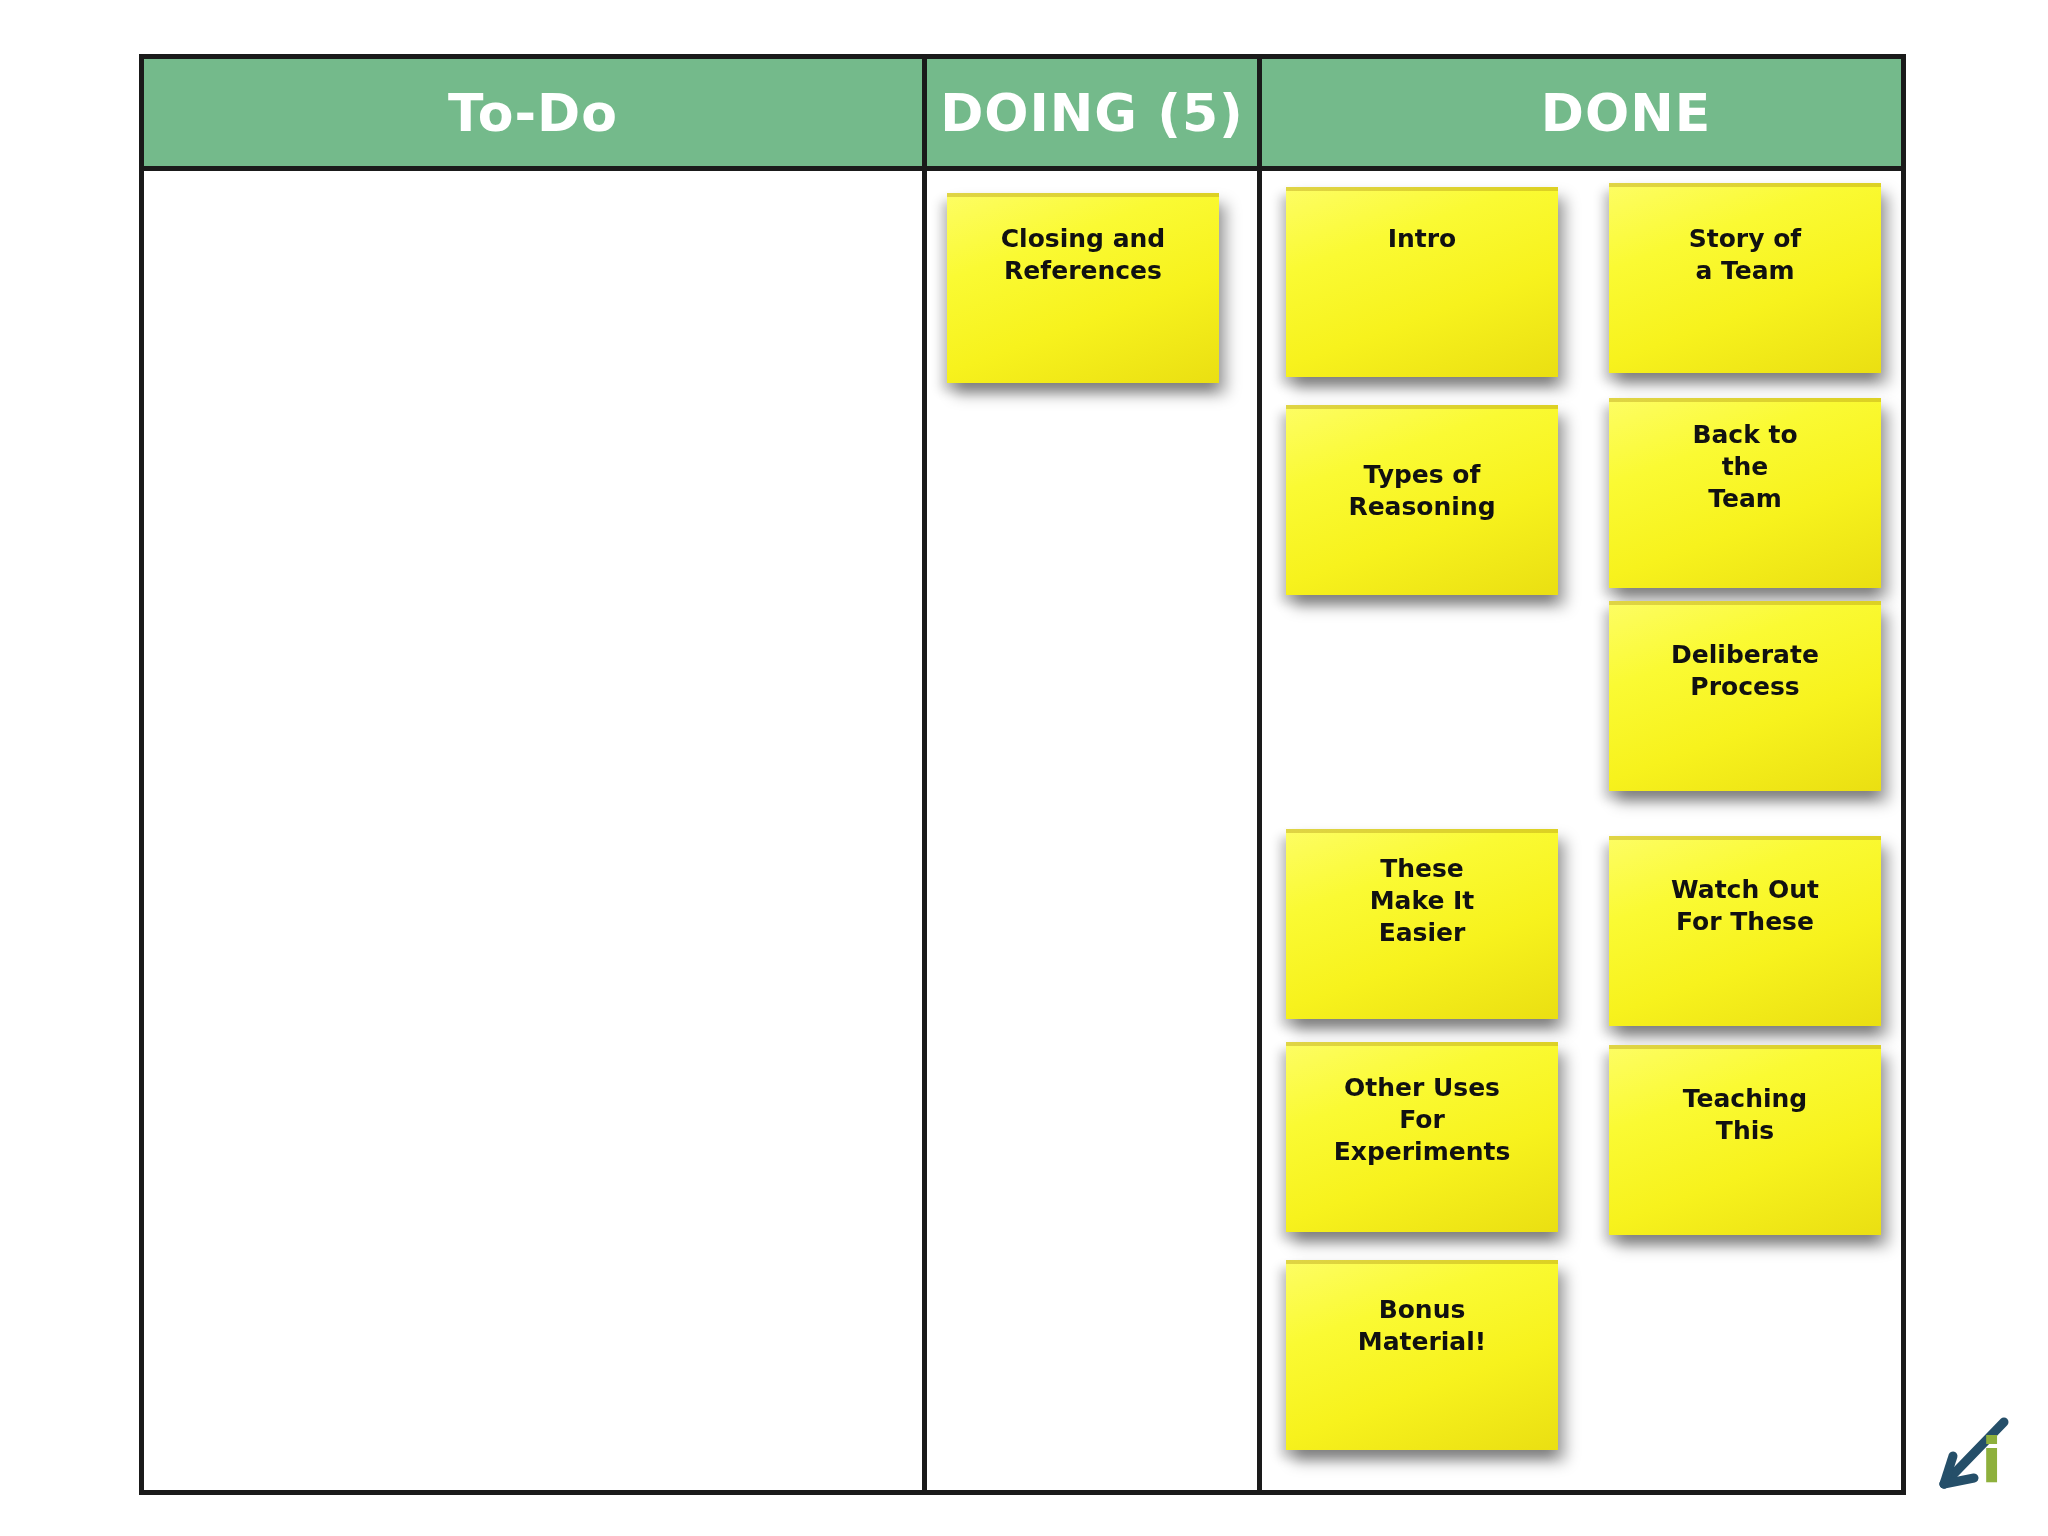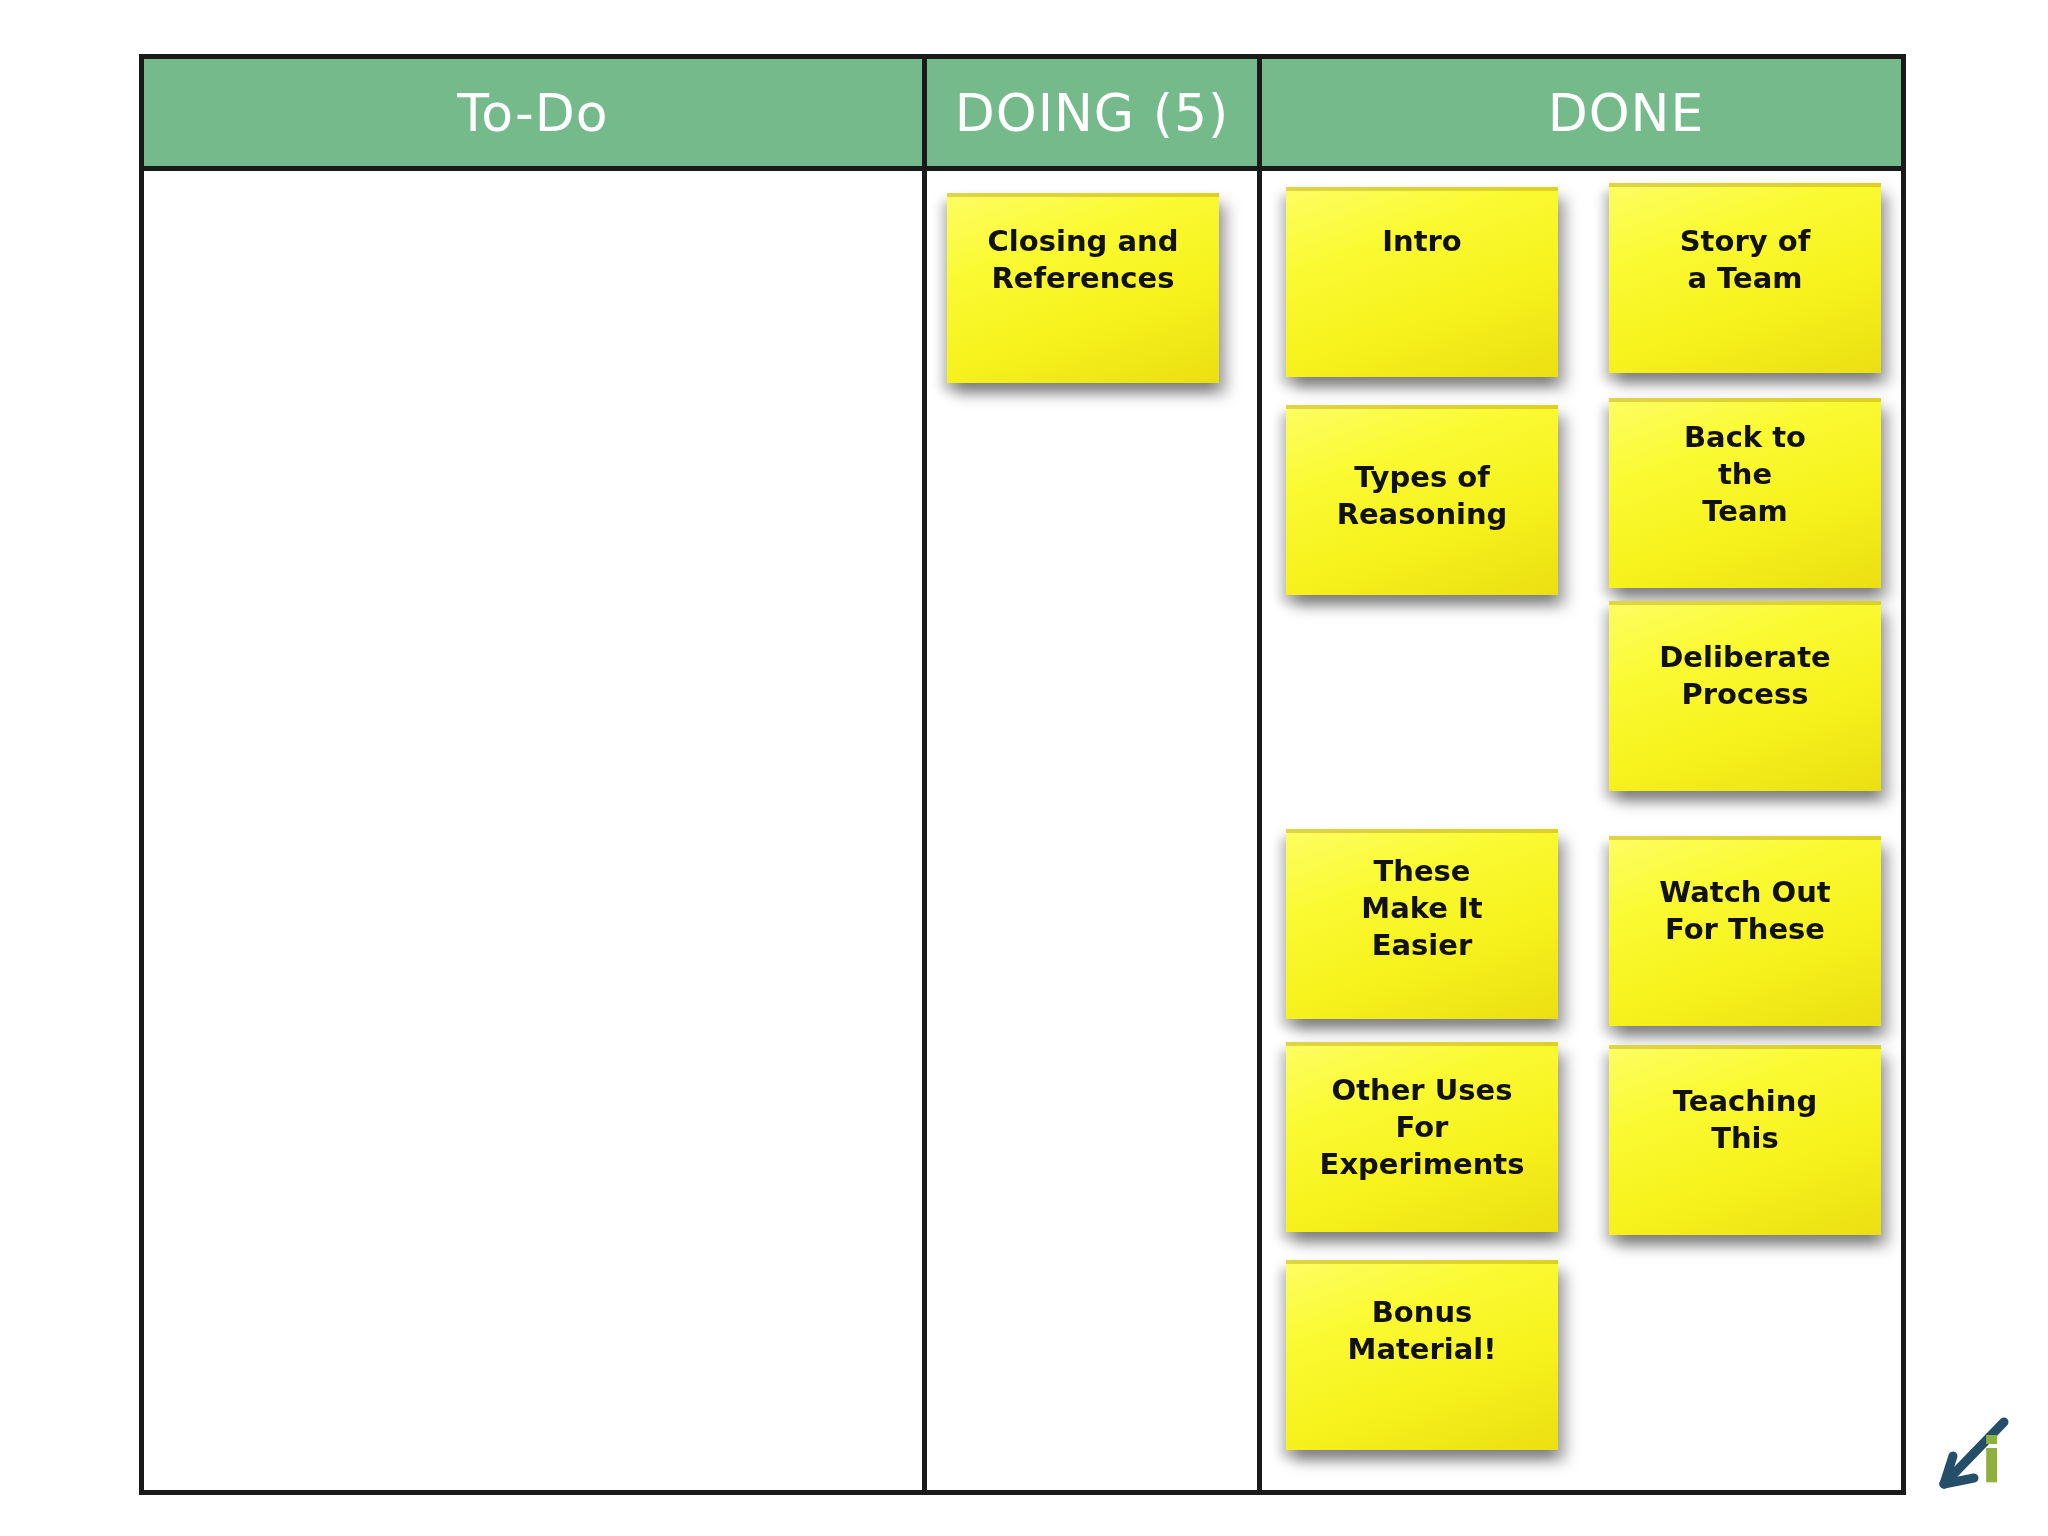--- a/index.html
+++ b/index.html
@@ -11,21 +11,21 @@
     position:absolute;left:139px;top:54px;width:1757px;height:1431px;
     border:5px solid #1a1a1a;background:#ffffff;
   }
   
   .header-row{
     position:absolute;left:0;top:0;width:100%;height:107px;
     background:#74ba8b;border-bottom:5px solid #1a1a1a;
   }
   .hcell{
     position:absolute;top:0;height:107px;display:flex;align-items:center;justify-content:center;
-    color:#ffffff;font-weight:normal;font-size:52px;letter-spacing:1px;
+    color:#ffffff;font-weight:bold;font-size:52px;letter-spacing:1px;
   }
   .hcell1{left:0;width:778px;}
   .hcell2{left:783px;width:330px;}
   .hcell3{left:1118px;width:728px;}
   
   .vline{position:absolute;top:0;bottom:0;width:5px;background:#1a1a1a;}
   .vline1{left:778px;}
   .vline2{left:1113px;}
   
   .colbody{position:absolute;top:112px;bottom:0;}
@@ -38,21 +38,21 @@
     background:linear-gradient(160deg,#fdfd64 0%,#fafa33 30%,#f7f21d 62%,#eadf12 100%);
     box-shadow:-6px 8px 10px rgba(0,0,0,0.20), 7px 11px 14px rgba(0,0,0,0.38);
     display:flex;justify-content:center;
   }
   .note::before{
     content:"";position:absolute;top:0;left:0;right:0;height:4px;
     background:rgba(165,135,15,0.35);
   }
   .note-text{
     white-space:pre-line;text-align:center;
-    font-weight:bold;font-size:29px;line-height:1.27;color:#111111;
+    font-weight:bold;font-size:25px;line-height:1.27;color:#111111;
   }
   .n1 {left:803px; top:134px;}  .n1  .note-text{padding-top:30px;}
   .n2 {left:1142px;top:128px;}  .n2  .note-text{padding-top:36px;}
   .n3 {left:1465px;top:124px;}  .n3  .note-text{padding-top:40px;}
   .n4 {left:1142px;top:346px;}  .n4  .note-text{padding-top:54px;}
   .n5 {left:1465px;top:339px;}  .n5  .note-text{padding-top:21px;}
   .n6 {left:1142px;top:548px;}  .n6  .note-text{padding-top:38px;}
   .n7 {left:1465px;top:542px;}  .n7  .note-text{padding-top:38px;}
   .n8 {left:1142px;top:770px;}  .n8  .note-text{padding-top:24px;}
   .n9 {left:1465px;top:777px;}  .n9  .note-text{padding-top:38px;}

